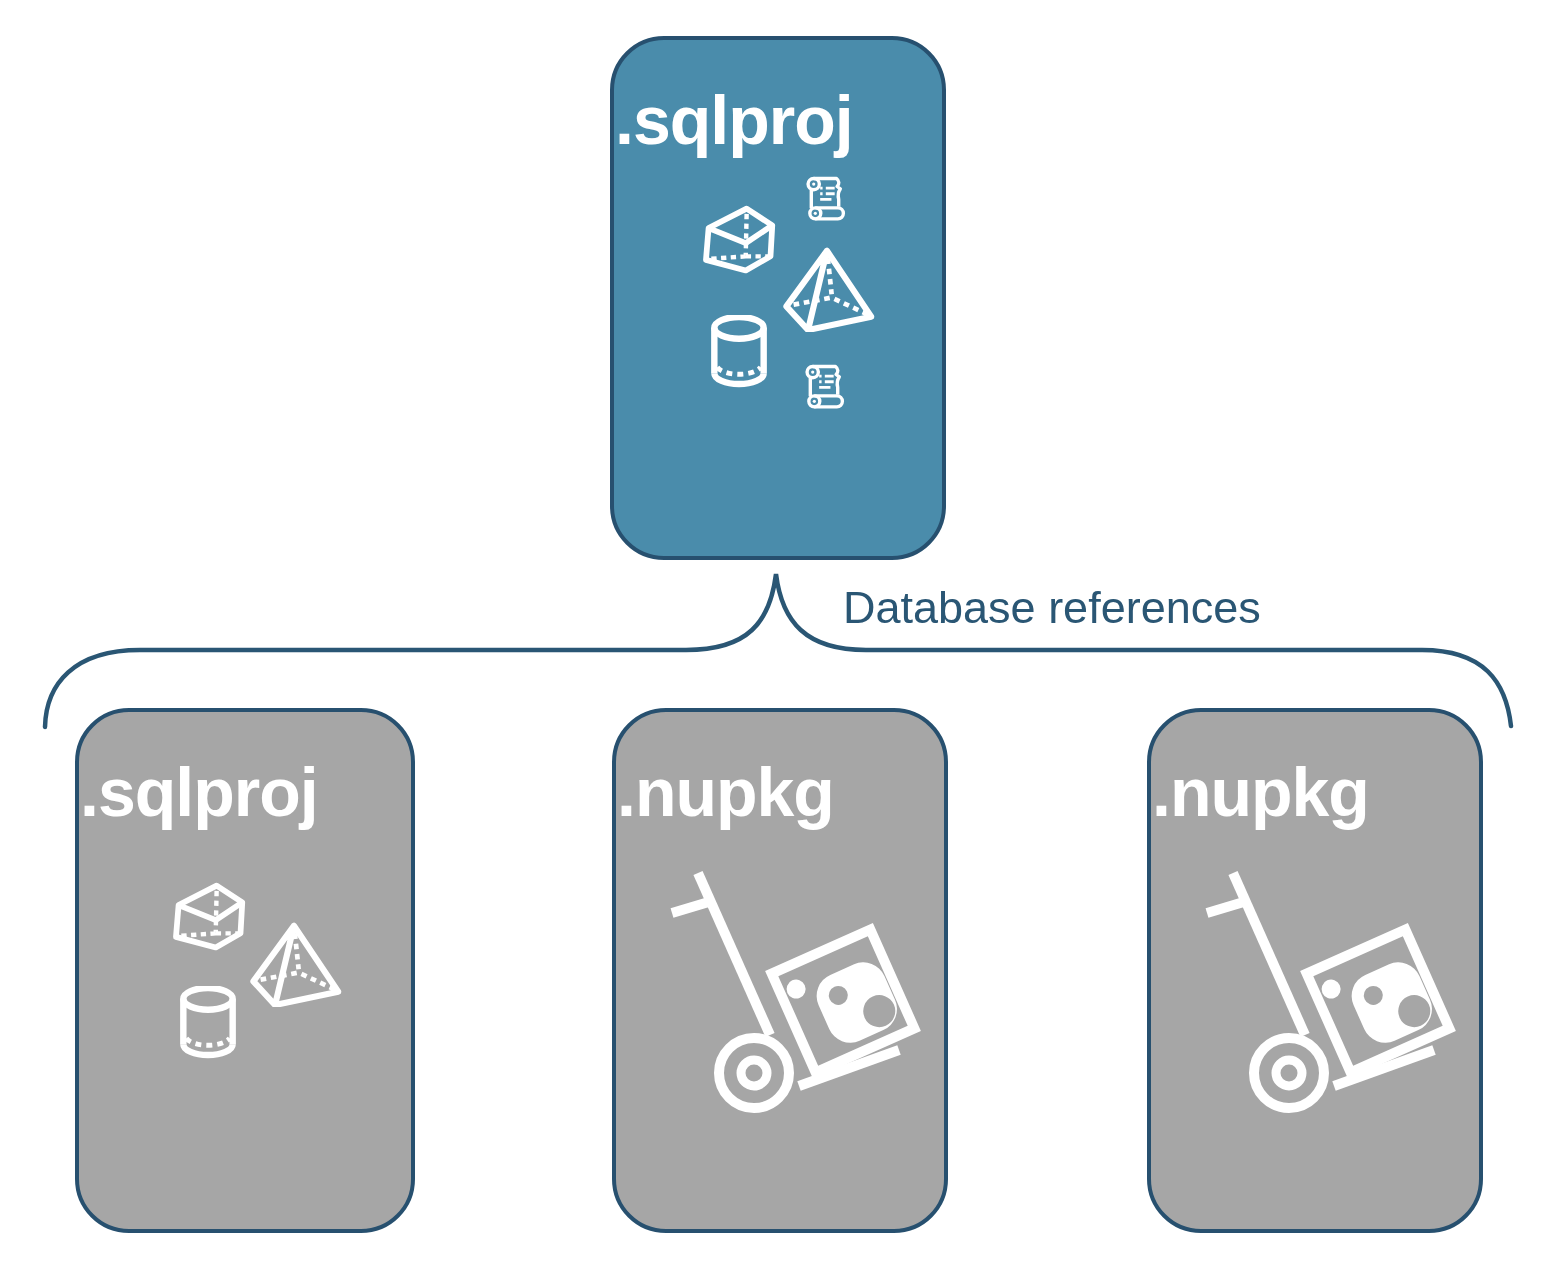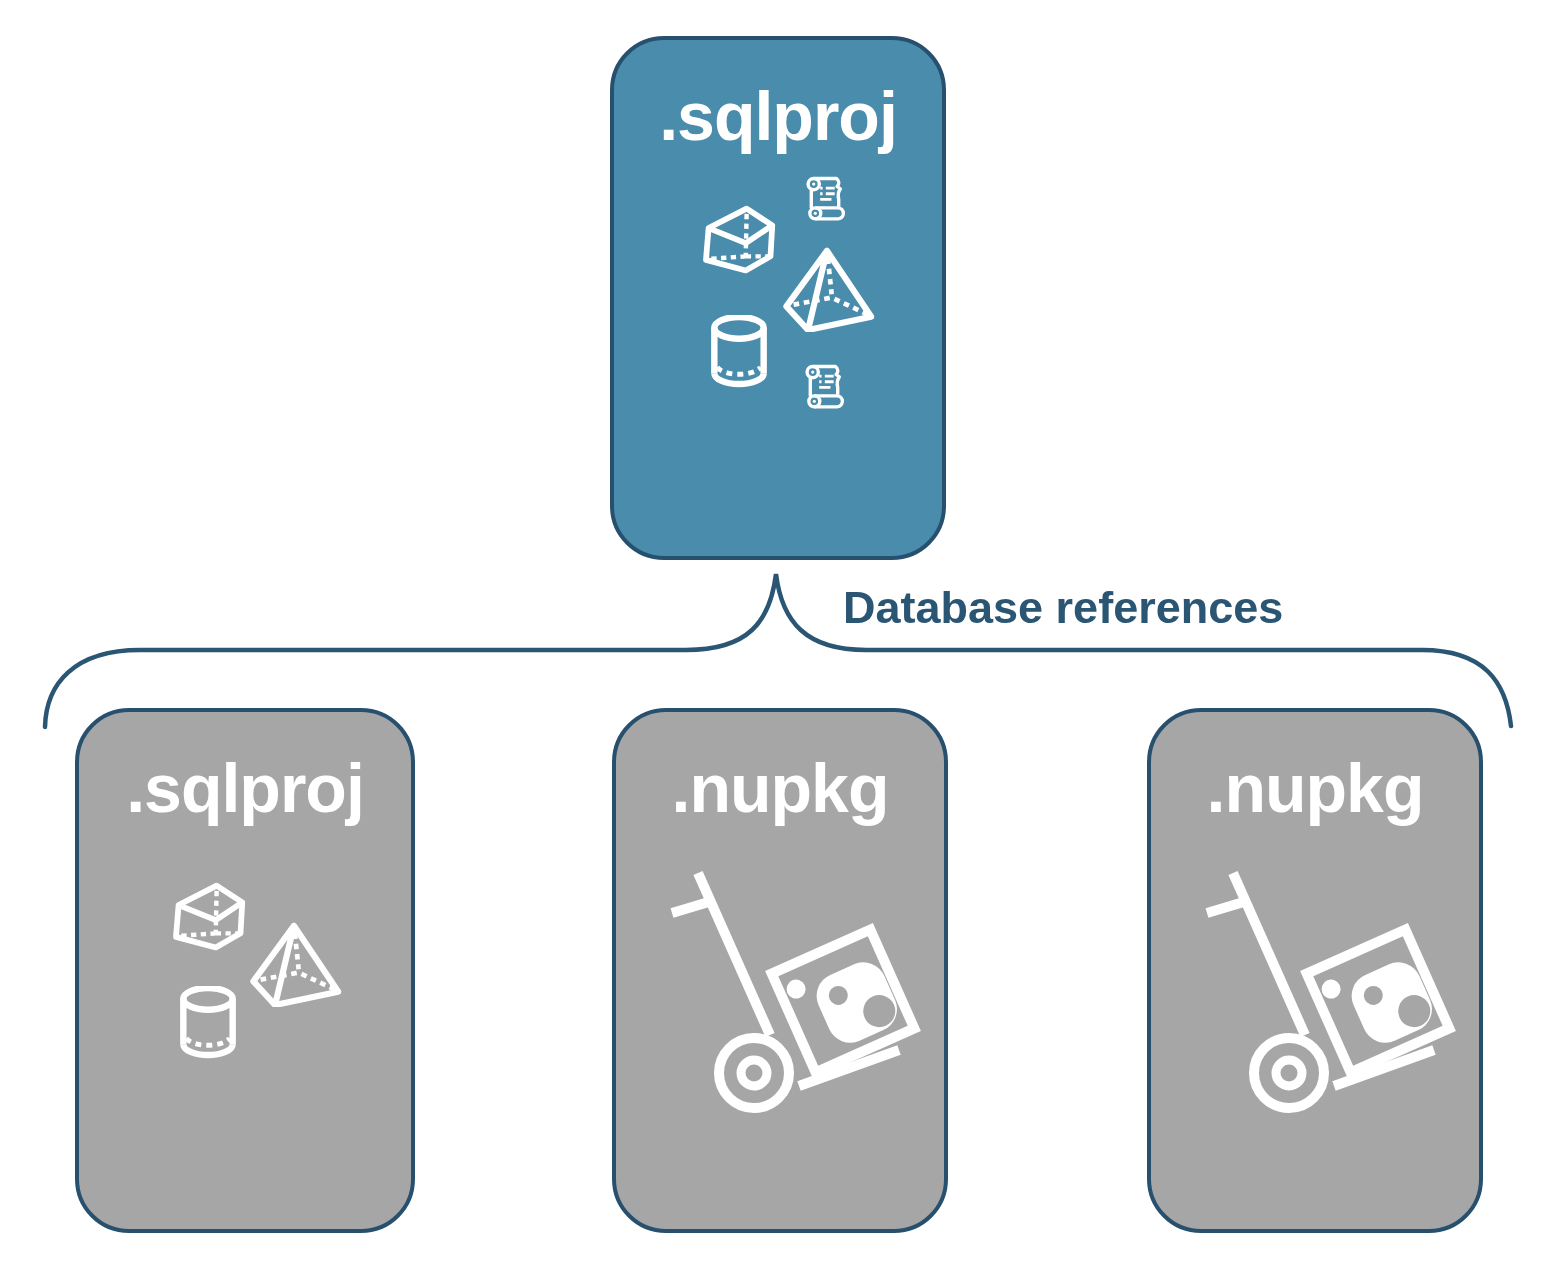--- a/index.html
+++ b/index.html
@@ -12,32 +12,31 @@
   }
   .node {
     position: absolute;
     border: 4px solid var(--node-border, #27506F);
     border-radius: 54px;
     box-sizing: border-box;
   }
   .node.parent { background: var(--parent-fill, #4A8CAB); }
   .node.reference { background: var(--reference-fill, #A6A6A6); }
   .node-title {
-    margin: 16px; padding-top: 25px;
-    text-align: center;
+    margin: 1px; padding-top: 44px;
     font-size: 68px; font-weight: 700; line-height: 1.05;
     color: var(--node-label-color, #FFFFFF);
     letter-spacing: -1px;
   }
   .icon { position: absolute; color: var(--icon-color, #FFFFFF); }
   .brace-svg { position: absolute; left: 0; top: 0; }
   .connector-label {
     position: absolute;
     left: 843px; top: 582px;
-    font-size: 45px; font-weight: 700;
+    font-size: 45px; font-weight: 400;
     color: var(--connector-color, #2A5674);
     white-space: nowrap;
     text-align: center;
   }
 </style>
 </head>
 <body>
 
 <div class="canvas">
 

